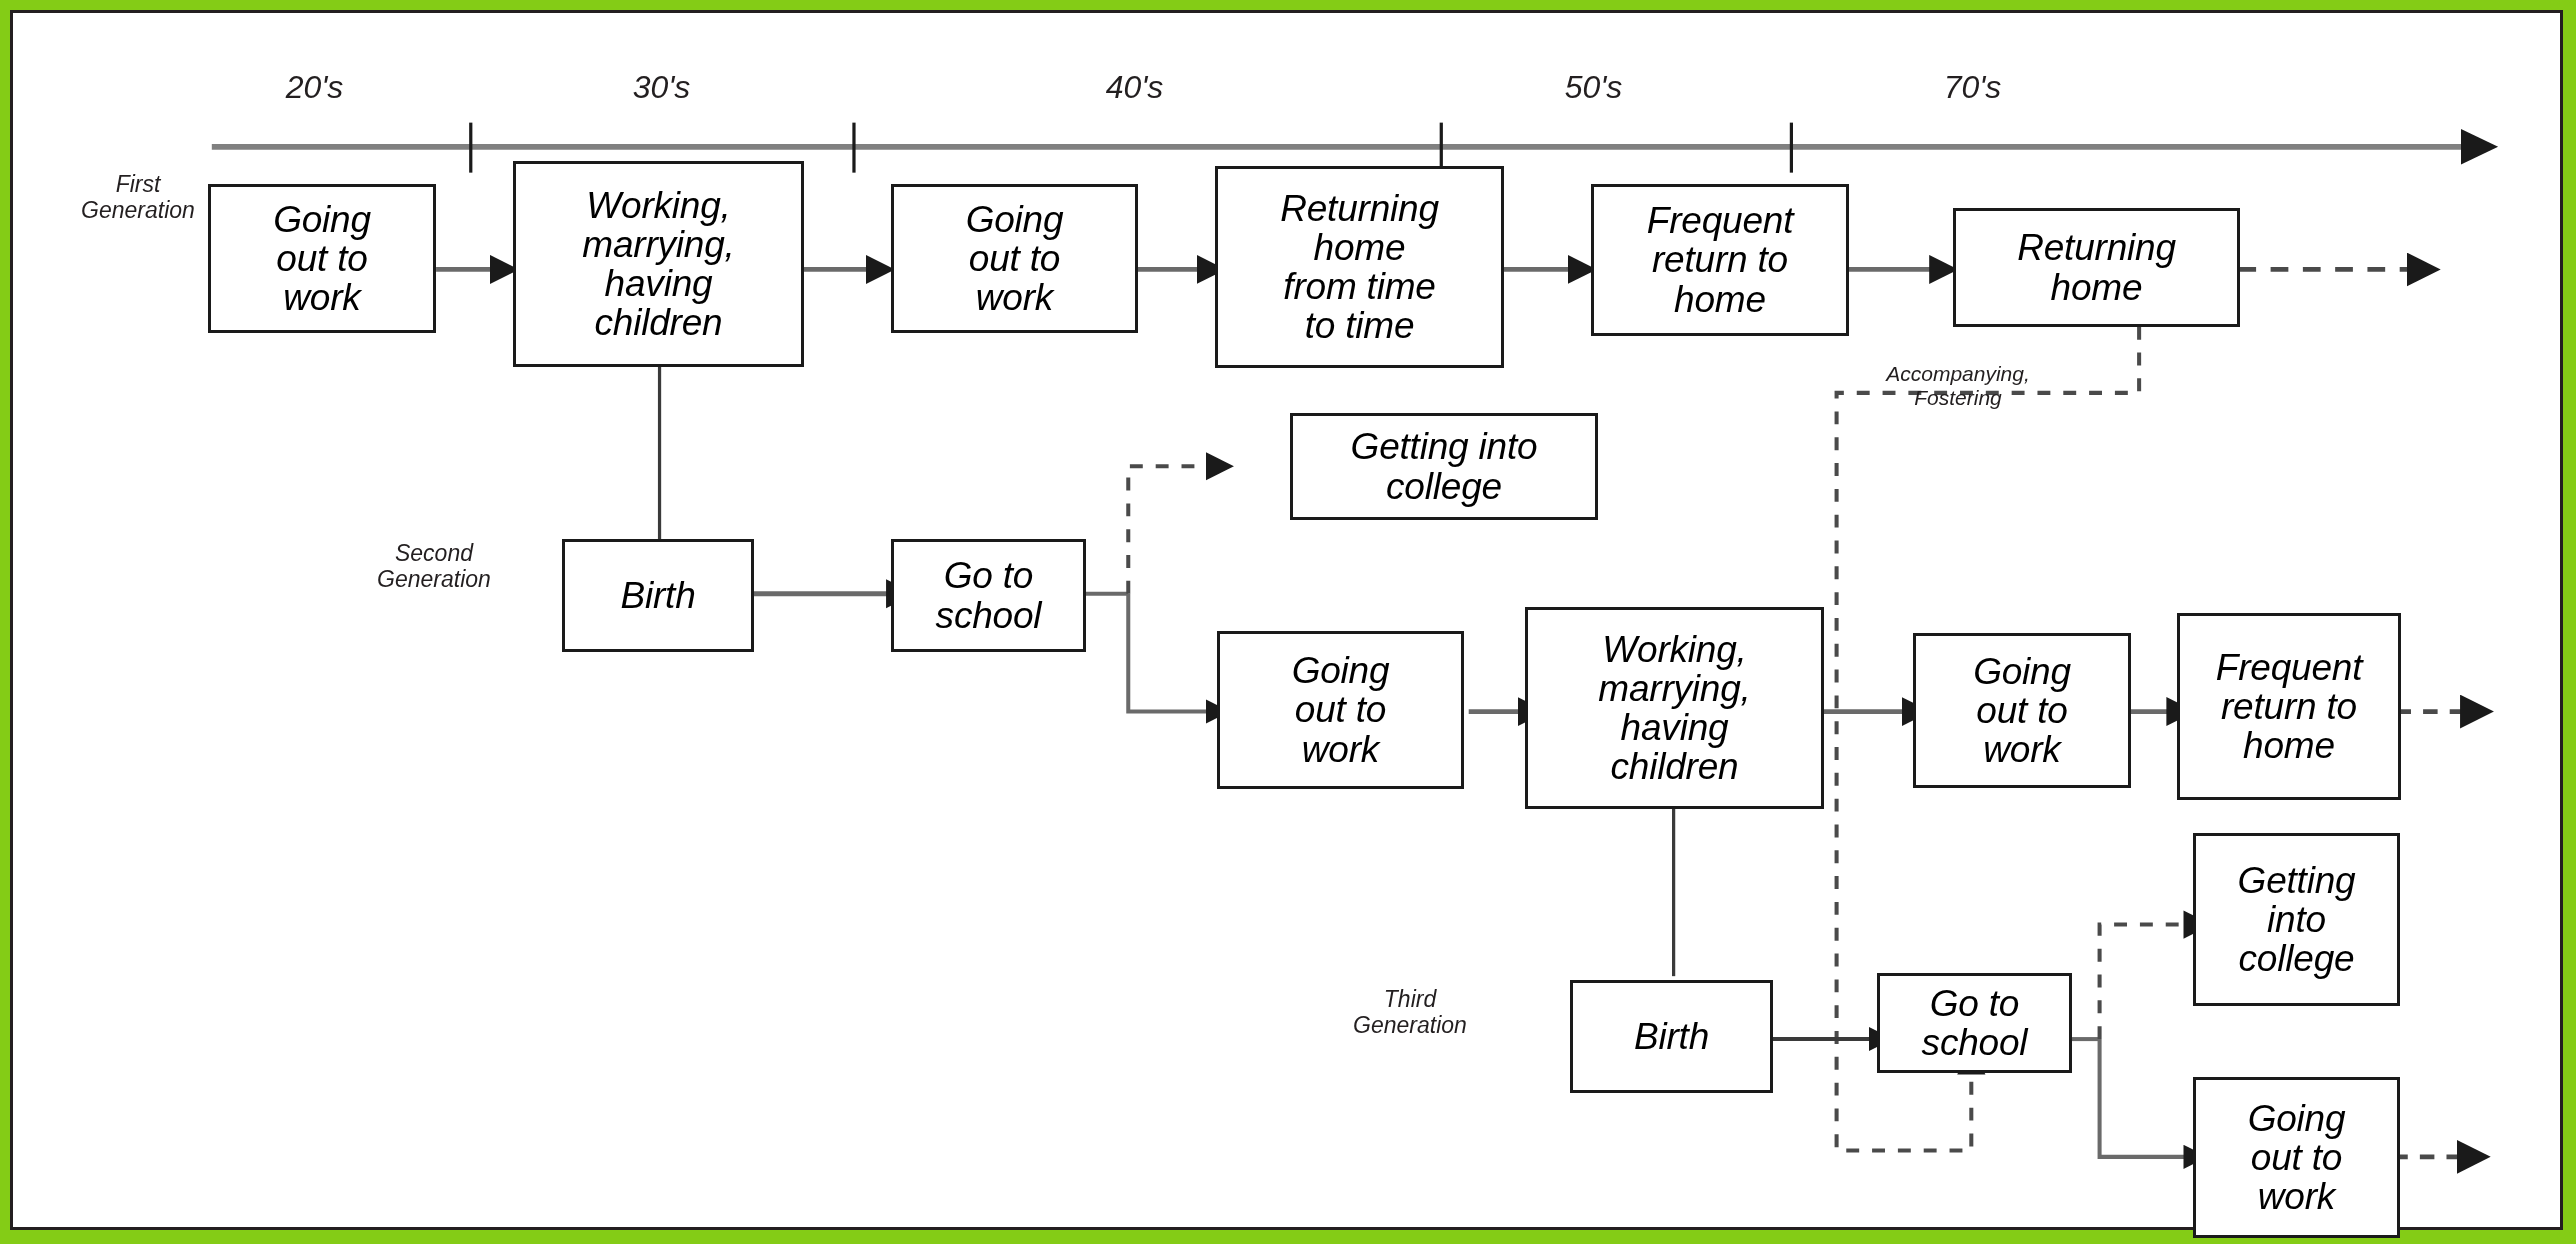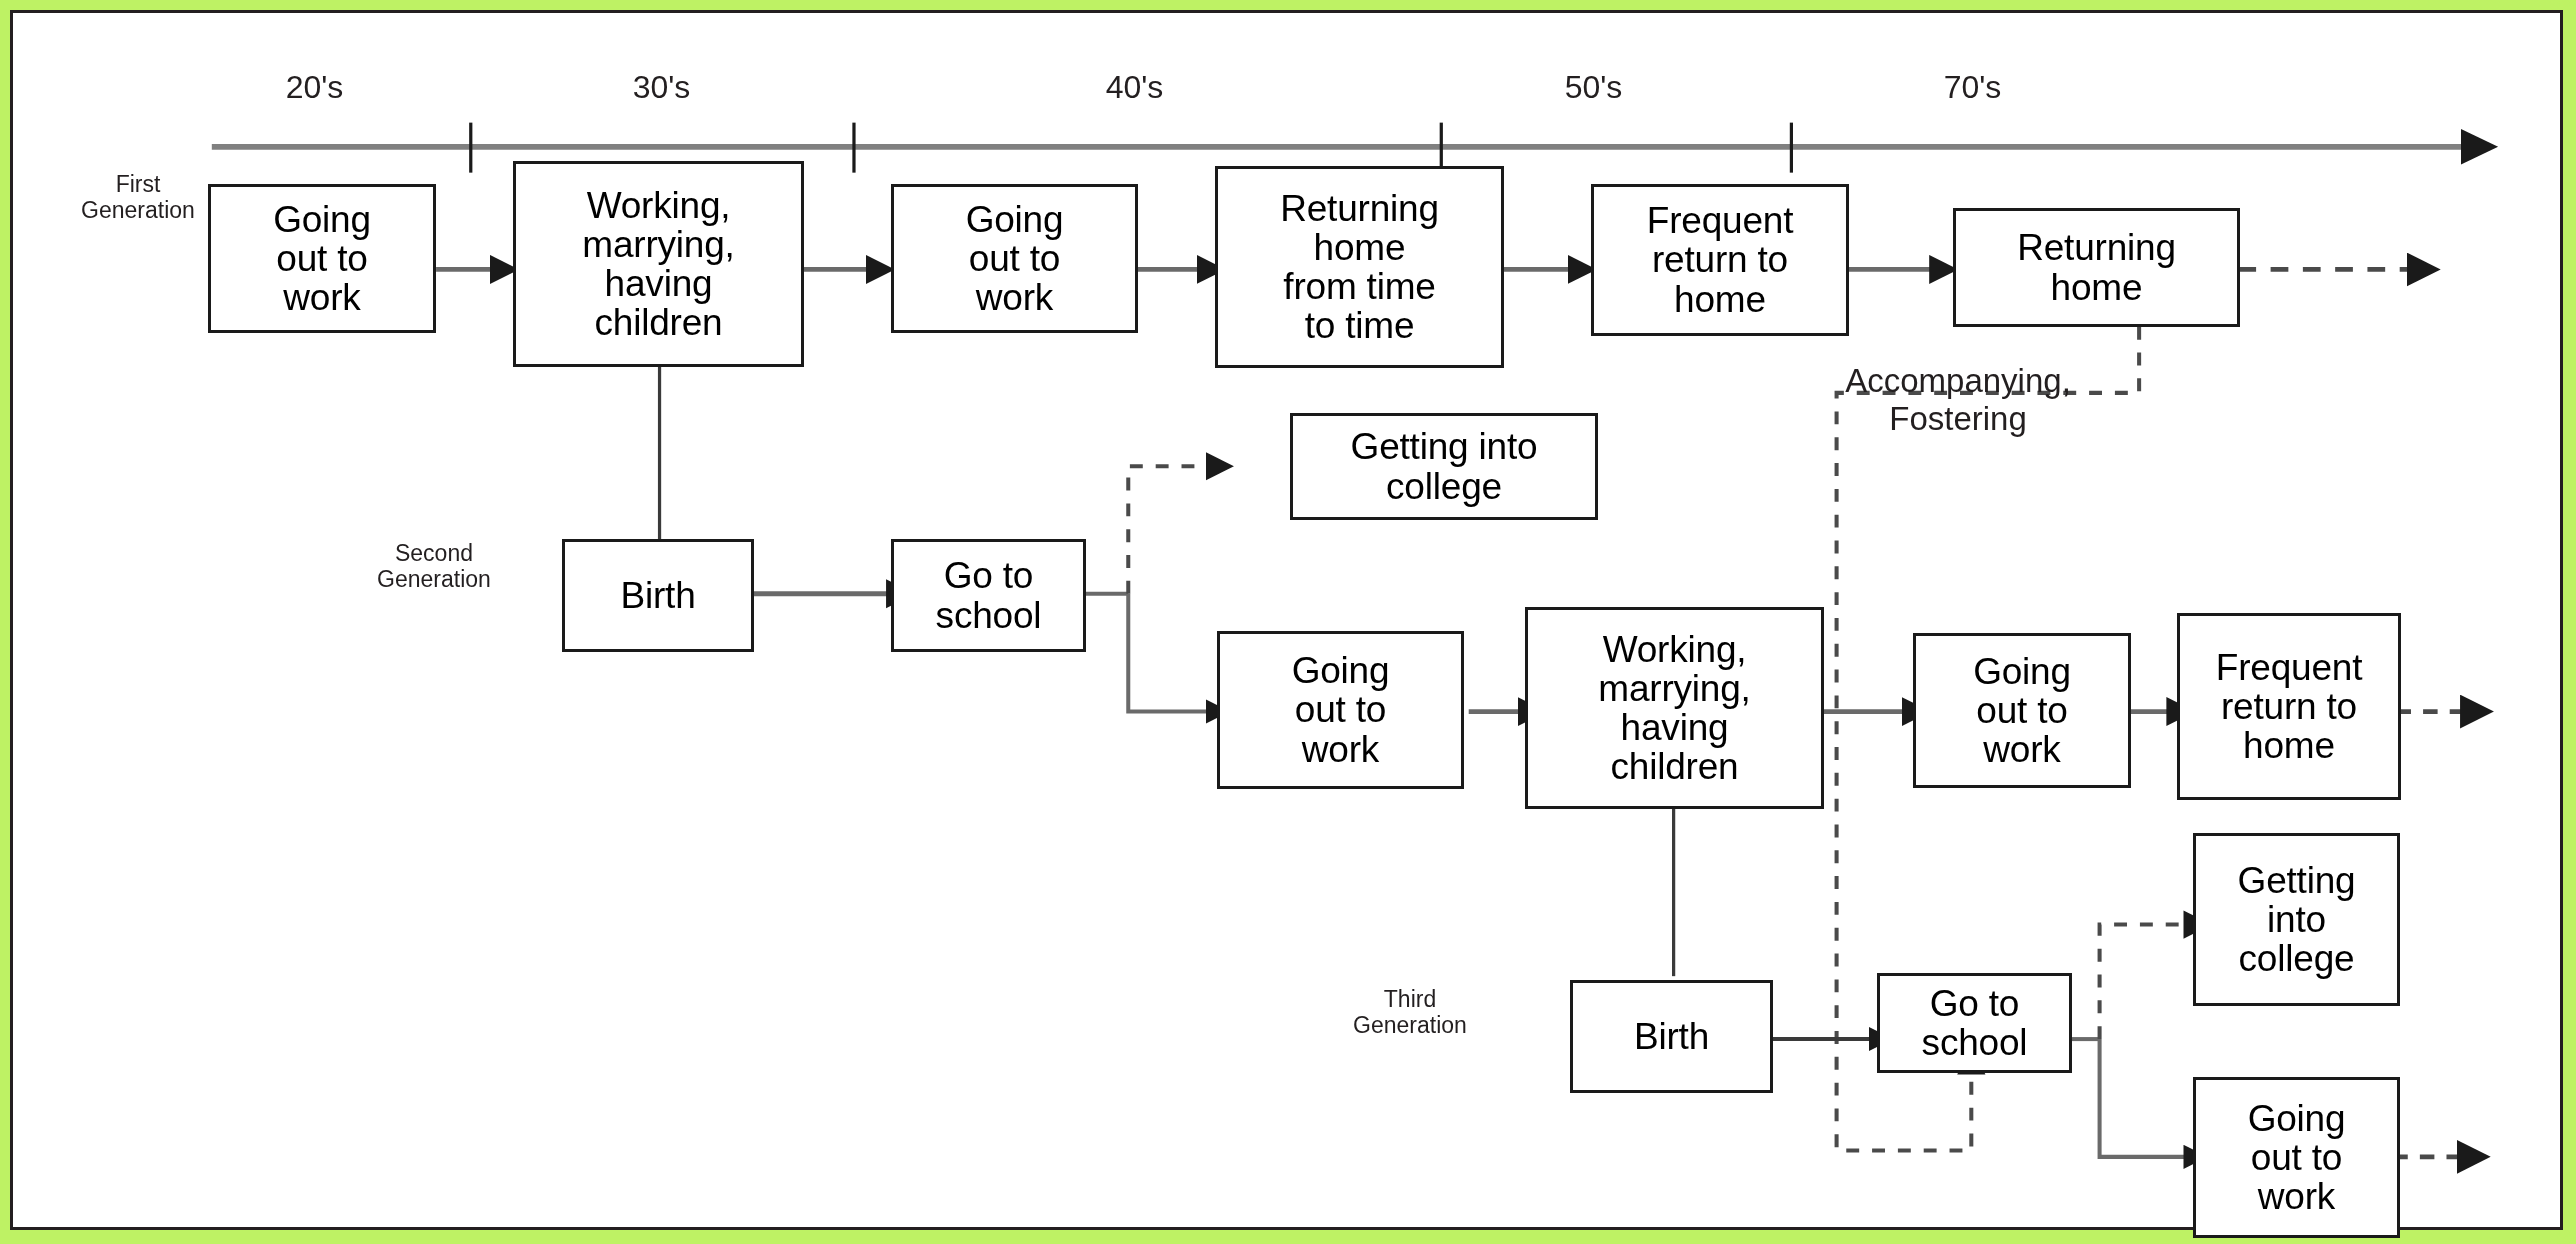--- a/index.html
+++ b/index.html
@@ -2,22 +2,23 @@
 <html style="font-size:13px"><head>
 <meta charset="utf-8">
 <title>Three Generation Life Course Diagram</title>
 <style>
   html,body{margin:0;padding:0;background:#ffffff;}
   body{font-family:"Liberation Sans","DejaVu Sans",sans-serif;}
   #page{
     position:relative;
     width:2576px;
     height:1244px;
-    background:#bef264;
+    background:#84cc16;
     overflow:hidden;
+    font-style:italic;
   }
   
   #frame{
     position:absolute;
     left:9.7px; top:9.7px;
     width:2553px; height:1220px;
     border:3.2px solid #231f20;
     box-sizing:border-box;
     background:#fff;
   }
@@ -55,21 +56,21 @@
   .axis-label{
     position:absolute;
     color:#231f20;
     font-size:32px;
     text-align:center;
     z-index:4;
   }
   .edge-label{
     position:absolute;
     color:#231f20;
-    font-size:33px;
+    font-size:21px;
     line-height:1.15;
     text-align:center;
     white-space:pre-line;
     z-index:6;
     background:transparent;
   }
   svg{position:absolute;left:0;top:0;width:2576px;height:1244px;pointer-events:none;z-index:2;}
 </style>
 </head>
 <body>

